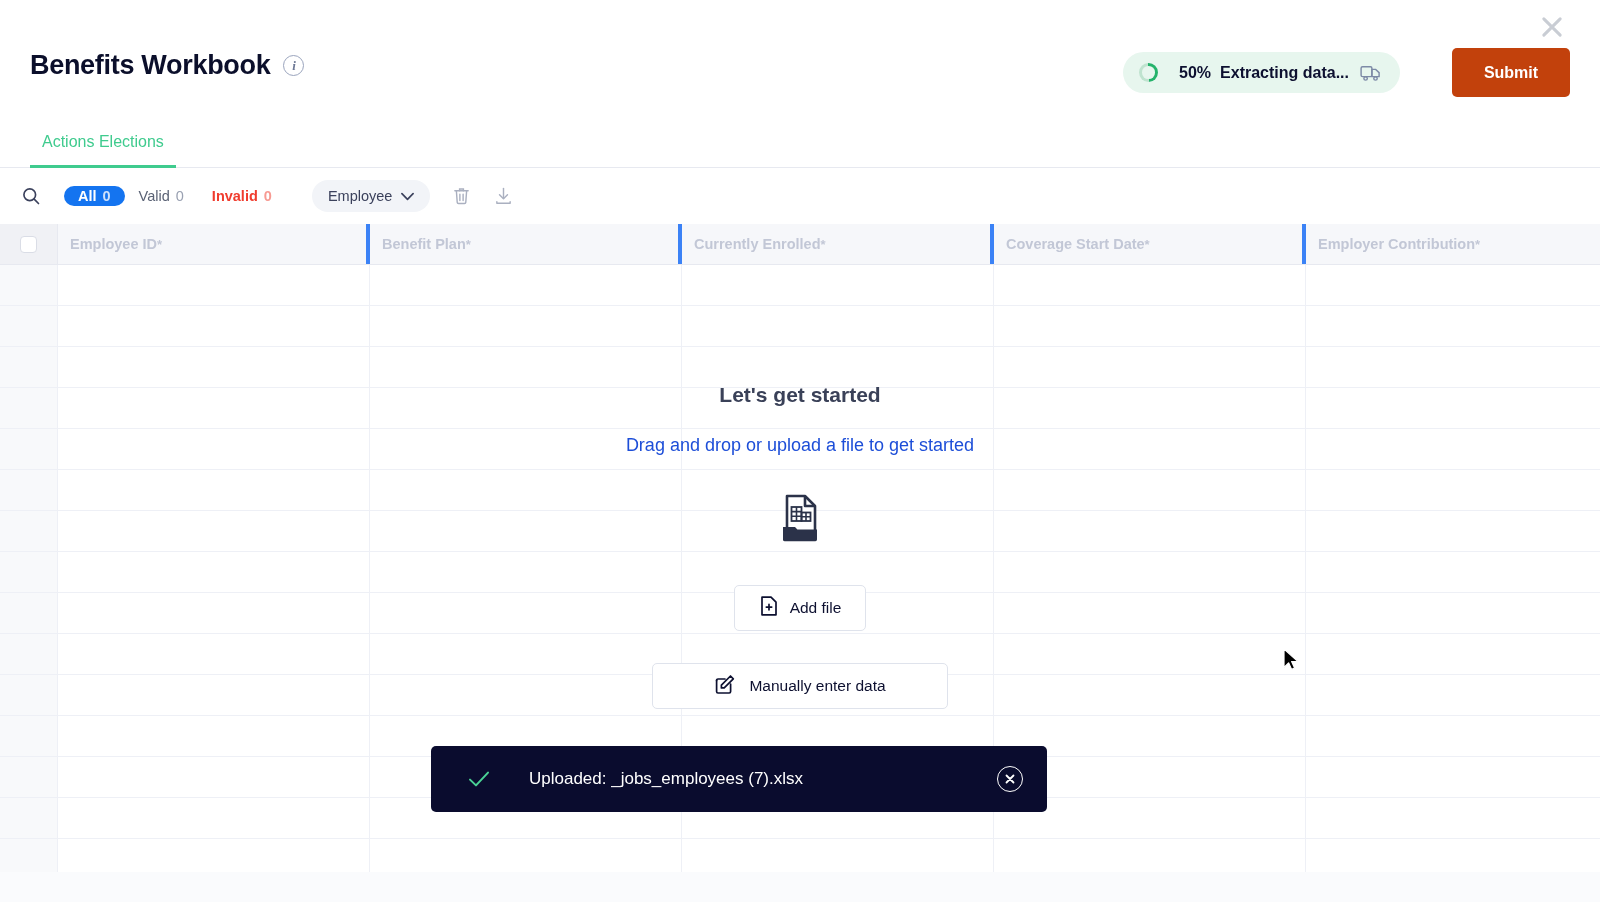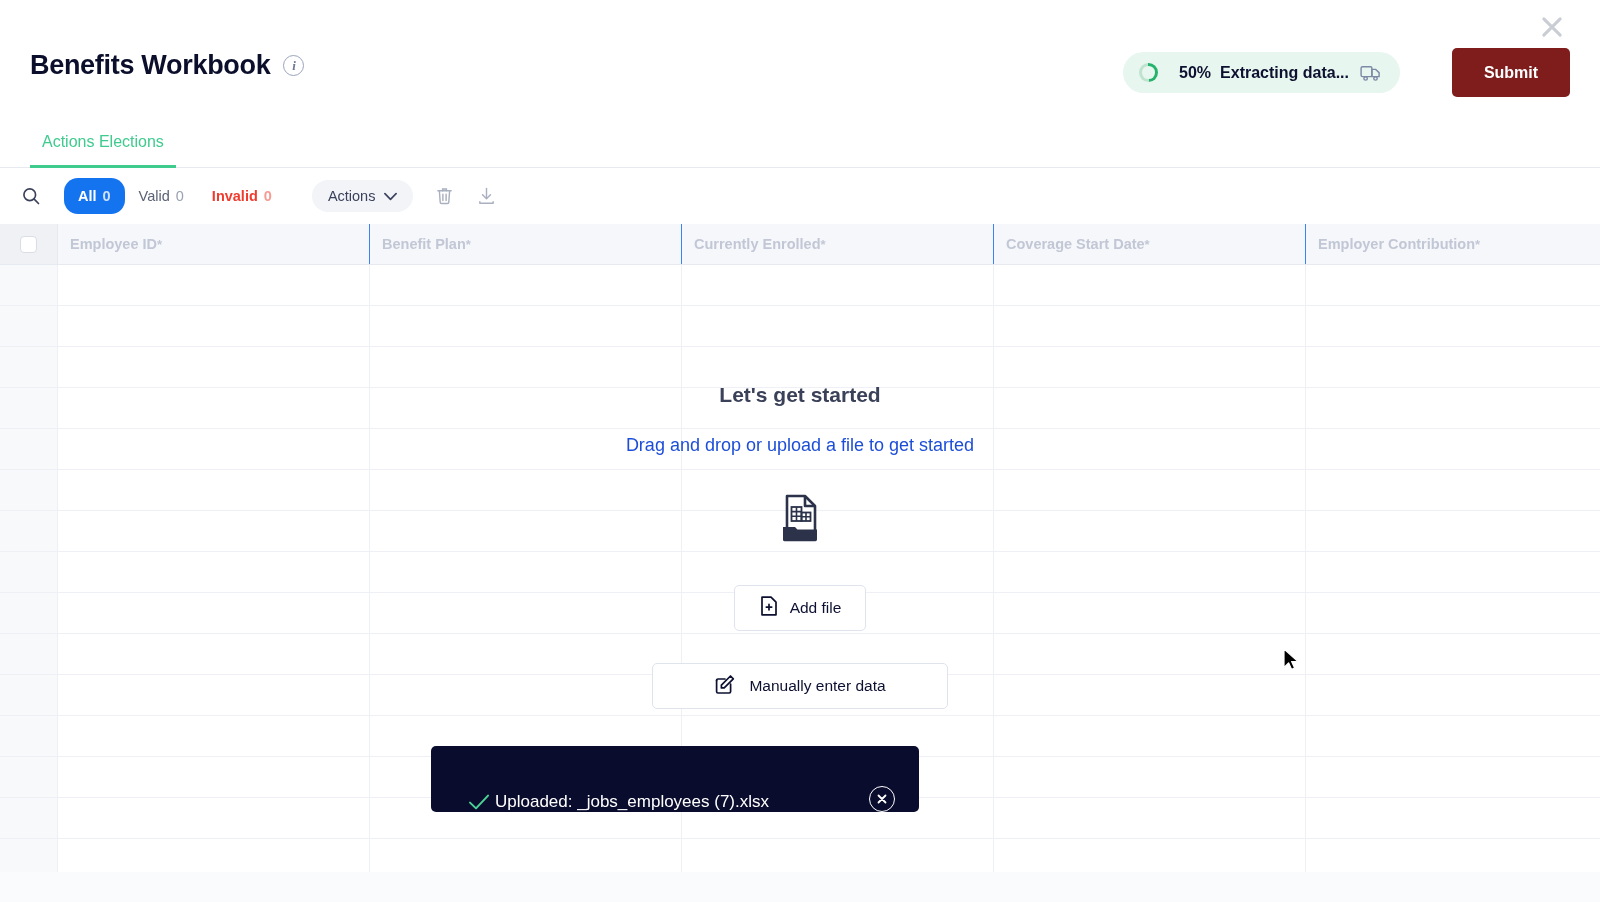--- a/index.html
+++ b/index.html
@@ -48,21 +48,21 @@
     content: ""; position: absolute; left: 3.2px; top: 3.2px;
     width: 12.6px; height: 12.6px; border-radius: 50%; background: #e7f6ee;
   }
   .pill-pct { font-size: 16px; font-weight: bold; color: #0d1030; margin-left: 12px; }
   .pill-msg { font-size: 16px; font-weight: bold; color: #0d1030; white-space: nowrap; }
   .truck-icon { margin-left: 2px; display: flex; align-items: center; color: #7d8aa6; }
 
   .submit-btn {
     position: absolute; right: 30px; top: 48px;
     width: 118px; height: 49px;
-    background: #7f1d1d; border: none; border-radius: 5px;
+    background: #c2410c; border: none; border-radius: 5px;
     color: #ffffff; font-size: 16px; font-weight: bold;
     font-family: "Liberation Sans", sans-serif; cursor: pointer;
   }
 
   .close-x {
     position: absolute; right: 34px; top: 13px;
     width: 28px; height: 28px; cursor: pointer;
     color: #c9cdd4;
   }
 
@@ -85,21 +85,21 @@
     display: flex; align-items: center; padding-left: 12px; gap: 0;
   }
   .search-icon {
     width: 38px; height: 38px; display: flex; align-items: center;
     justify-content: center; color: #3b415c; cursor: pointer;
   }
   .filter-group {
     display: flex; align-items: center; gap: 0; margin-left: 14px;
   }
   .chip {
-    height: 36px; padding: 0 14px; border-radius: 14px;
+    height: 20px; padding: 0 14px; border-radius: 14px;
     display: flex; align-items: center; gap: 6px;
     font-size: 14.5px; cursor: pointer; white-space: nowrap;
   }
   .chip.all { background: #1474f0; color: #ffffff; font-weight: bold; }
   .chip.all .cnt { color: #cfe1fb; font-weight: bold; }
   .chip.valid { color: #5a6275; }
   .chip.valid .cnt { color: #9aa1b2; }
   .chip.invalid { color: #f03c2e; font-weight: bold; }
   .chip.invalid .cnt { color: #f79a92; font-weight: bold; }
 
@@ -122,21 +122,21 @@
   .cell-check {
     width: 58px; flex: 0 0 58px; background: #f0f1f5;
     display: flex; align-items: center; justify-content: center;
     border-right: 1px solid #e7e9f0;
   }
   .hdr-checkbox {
     width: 17px; height: 17px; background: #ffffff;
     border: 1px solid #dadde6; border-radius: 4px; cursor: pointer;
   }
   .col {
-    flex: 0 0 312px; width: 312px; border-right: 1px solid #3b82f6;
+    flex: 0 0 312px; width: 312px; border-right: 4px solid #3b82f6;
     display: flex; align-items: center; padding-left: 12px;
     font-size: 14.5px; font-weight: bold; color: #c2c7d6;
     white-space: nowrap; overflow: hidden;
   }
   .col .req { font-size: 13px; }
   .grid-body { position: relative; }
   .row { display: flex; height: 41px; border-bottom: 1px solid #eef0f6; }
   .row .cell-check { background: #f8f9fb; border-right: 1px solid #eef0f6; }
   .row .cell { flex: 0 0 312px; width: 312px; border-right: 1px solid #eef0f6; background: #fff; }
   .grid-footer {
@@ -165,23 +165,23 @@
   .manual-btn {
     margin-top: 32px; width: 296px; height: 46px;
     background: #ffffff; border: 1px solid #dfe3ec; border-radius: 5px;
     display: flex; align-items: center; justify-content: center; gap: 13px;
     font-size: 15.5px; color: #0d1030; cursor: pointer;
   }
 
   
   .toast {
     position: absolute; left: 431px; top: 746px;
-    width: 488px; height: 66px; background: #0a0c2e;
-    border-radius: 5px; display: flex; align-items: flex-end;
-    padding: 0 24px 0 36px; gap: 4px;
+    width: 616px; height: 66px; background: #0a0c2e;
+    border-radius: 5px; display: flex; align-items: center;
+    padding: 0 24px 0 36px; gap: 38px;
   }
   .toast-check { color: #4ad295; display: flex; align-items: center; }
   .toast-msg { flex: 1; font-size: 17px; color: #ffffff; }
   .toast-close {
     width: 26px; height: 26px; border: 1.6px solid #ffffff; border-radius: 50%;
     display: flex; align-items: center; justify-content: center;
     color: #ffffff; cursor: pointer;
   }
 
   
@@ -246,21 +246,21 @@
         <span>Valid</span>
         <span class="cnt">0</span>
       </div>
       <div class="chip invalid">
         <span>Invalid</span>
         <span class="cnt">0</span>
       </div>
     </div>
 
     <div class="actions-btn">
-      <span>Actions</span>
+      <span>Employee</span>
       <span>
         <svg width="13" height="9" viewBox="0 0 14 9" fill="none" stroke="currentColor" stroke-width="1.8" stroke-linecap="round" stroke-linejoin="round">
           <path d="M1 1.5L7 7.5L13 1.5"></path>
         </svg>
       </span>
     </div>
 
     <span class="icon-btn">
       <svg width="19" height="20" viewBox="0 0 20 21" fill="none" stroke="currentColor" stroke-width="1.5" stroke-linecap="round">
         <path d="M3 5h14"></path>

